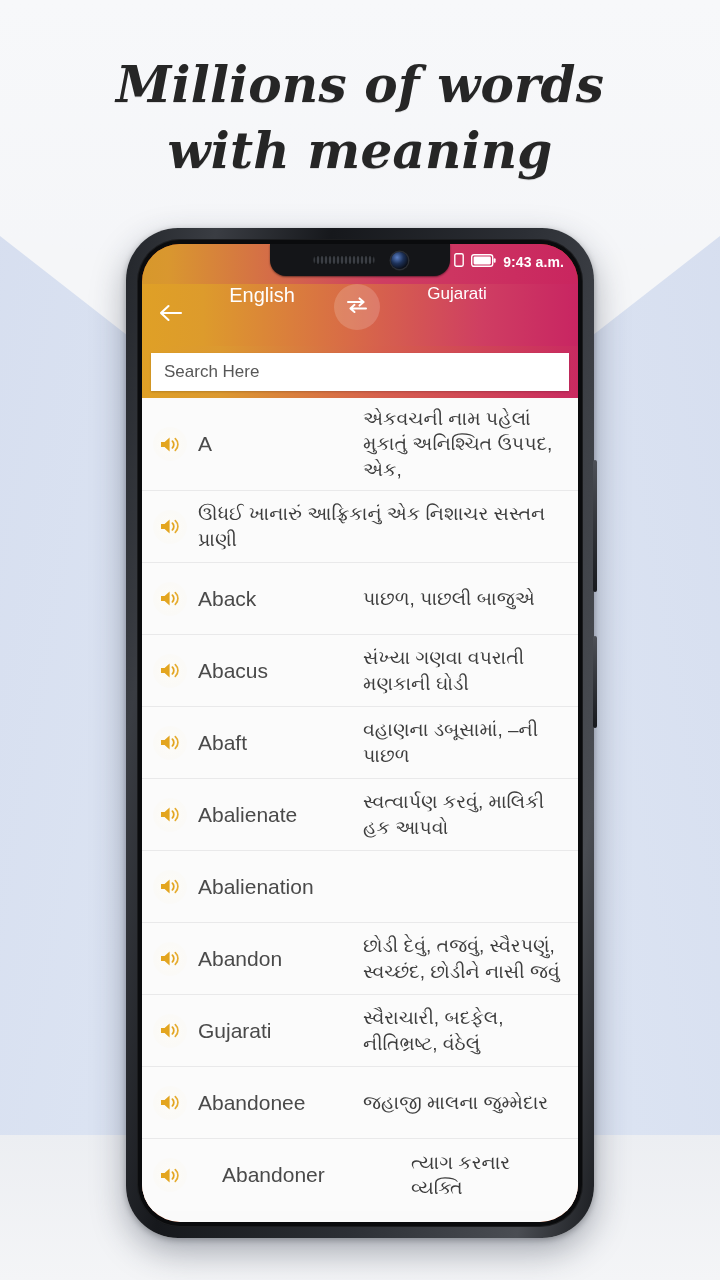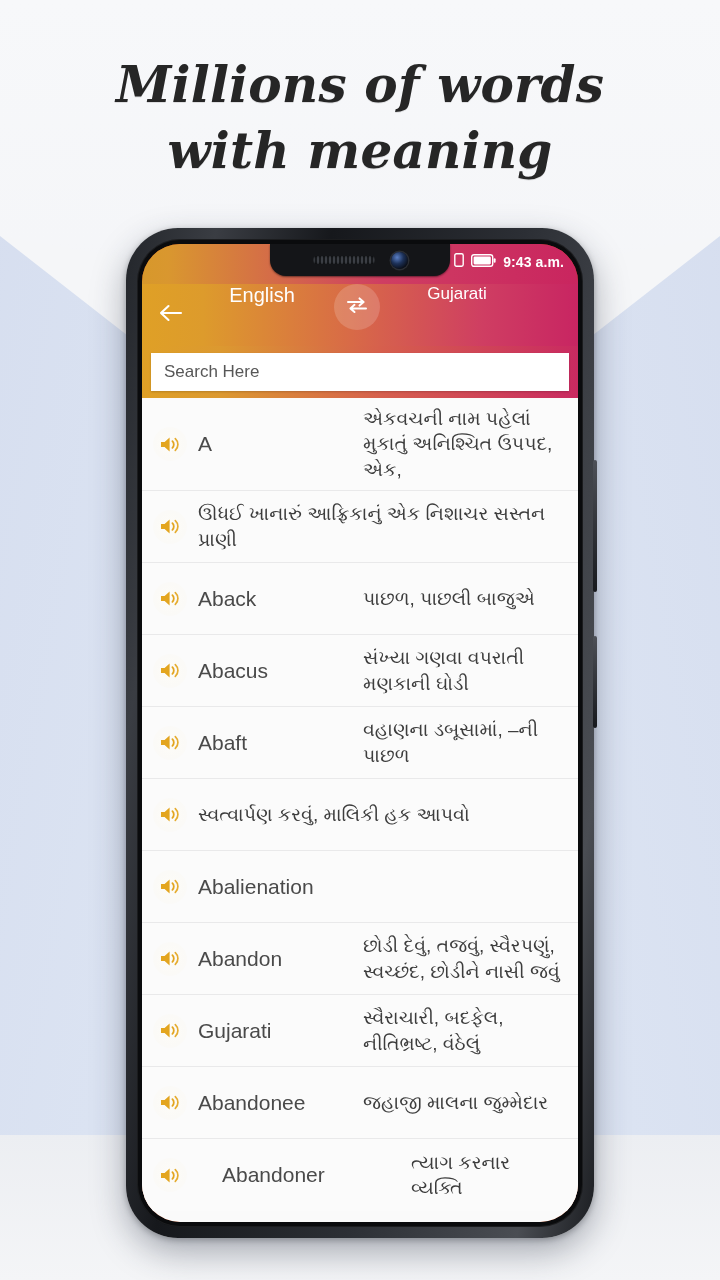--- a/index.html
+++ b/index.html
@@ -315,20 +315,21 @@
           <div class="row">
             <div class="spk">
               <div class="spk-bg">
                 <svg width="22" height="19" viewBox="0 0 22 19" fill="none">
                   <path d="M2 7 H5.6 L10.6 2.6 V16.4 L5.6 12 H2 Z" fill="#e3a51f"></path>
                   <path d="M13.4 6.2 A4.6 4.6 0 0 1 13.4 12.8" stroke="#e3a51f" stroke-width="1.8" fill="none" stroke-linecap="round"></path>
                   <path d="M16.3 3.6 A8 8 0 0 1 16.3 15.4" stroke="#e3a51f" stroke-width="1.7" fill="none" stroke-linecap="round" opacity=".92"></path>
                 </svg>
               </div>
             </div>
+            <div class="word">Abalienate</div>
             <div class="meaning">સ્વત્વાર્પણ કરવું, માલિકી હક આપવો</div>
           </div>
           <div class="row">
             <div class="spk">
               <div class="spk-bg">
                 <svg width="22" height="19" viewBox="0 0 22 19" fill="none">
                   <path d="M2 7 H5.6 L10.6 2.6 V16.4 L5.6 12 H2 Z" fill="#e3a51f"></path>
                   <path d="M13.4 6.2 A4.6 4.6 0 0 1 13.4 12.8" stroke="#e3a51f" stroke-width="1.8" fill="none" stroke-linecap="round"></path>
                   <path d="M16.3 3.6 A8 8 0 0 1 16.3 15.4" stroke="#e3a51f" stroke-width="1.7" fill="none" stroke-linecap="round" opacity=".92"></path>
                 </svg>

